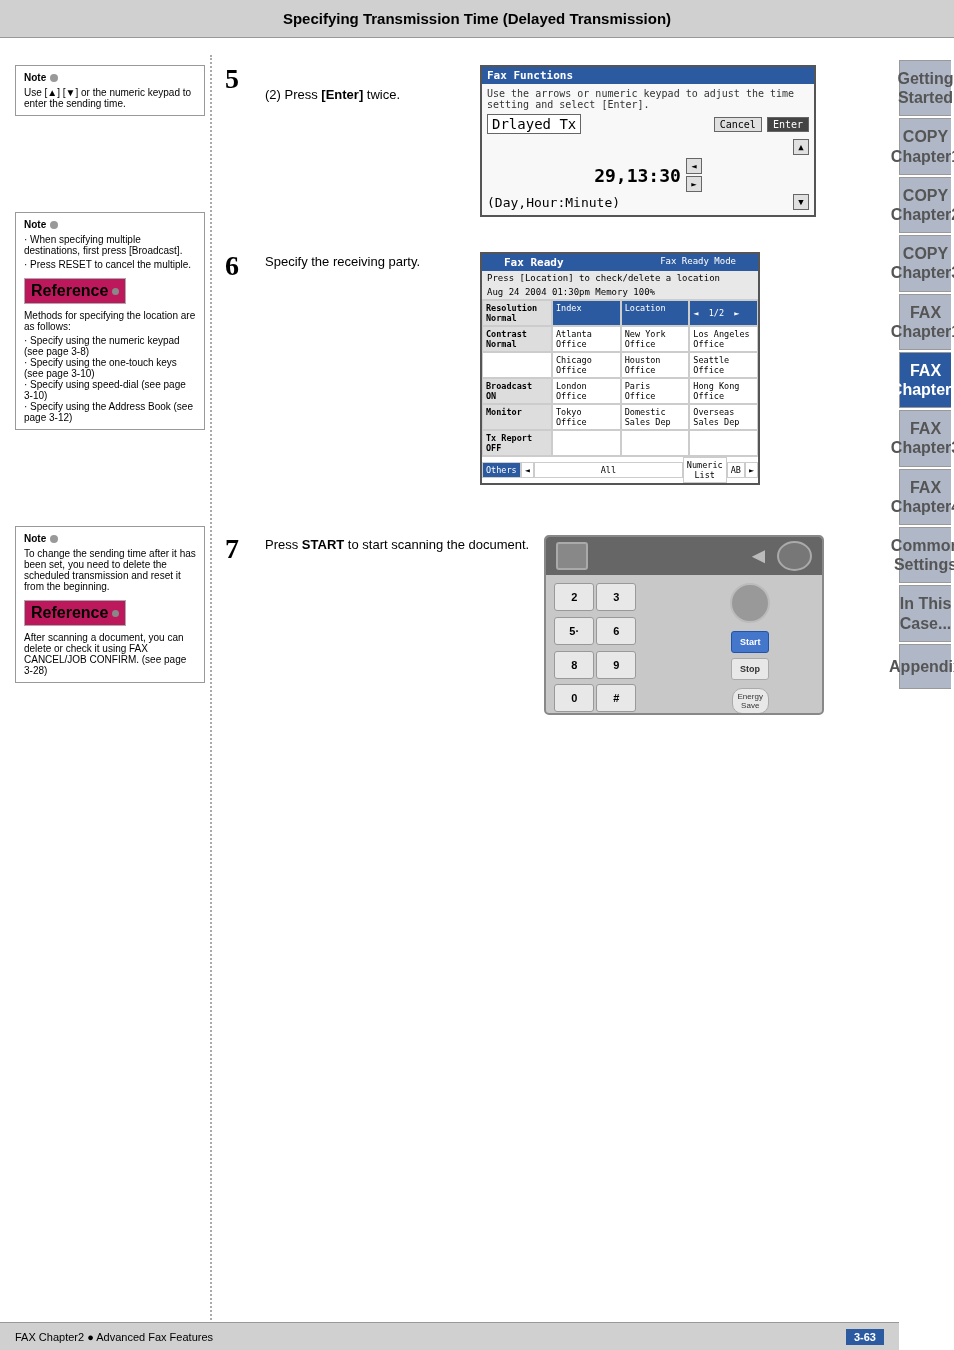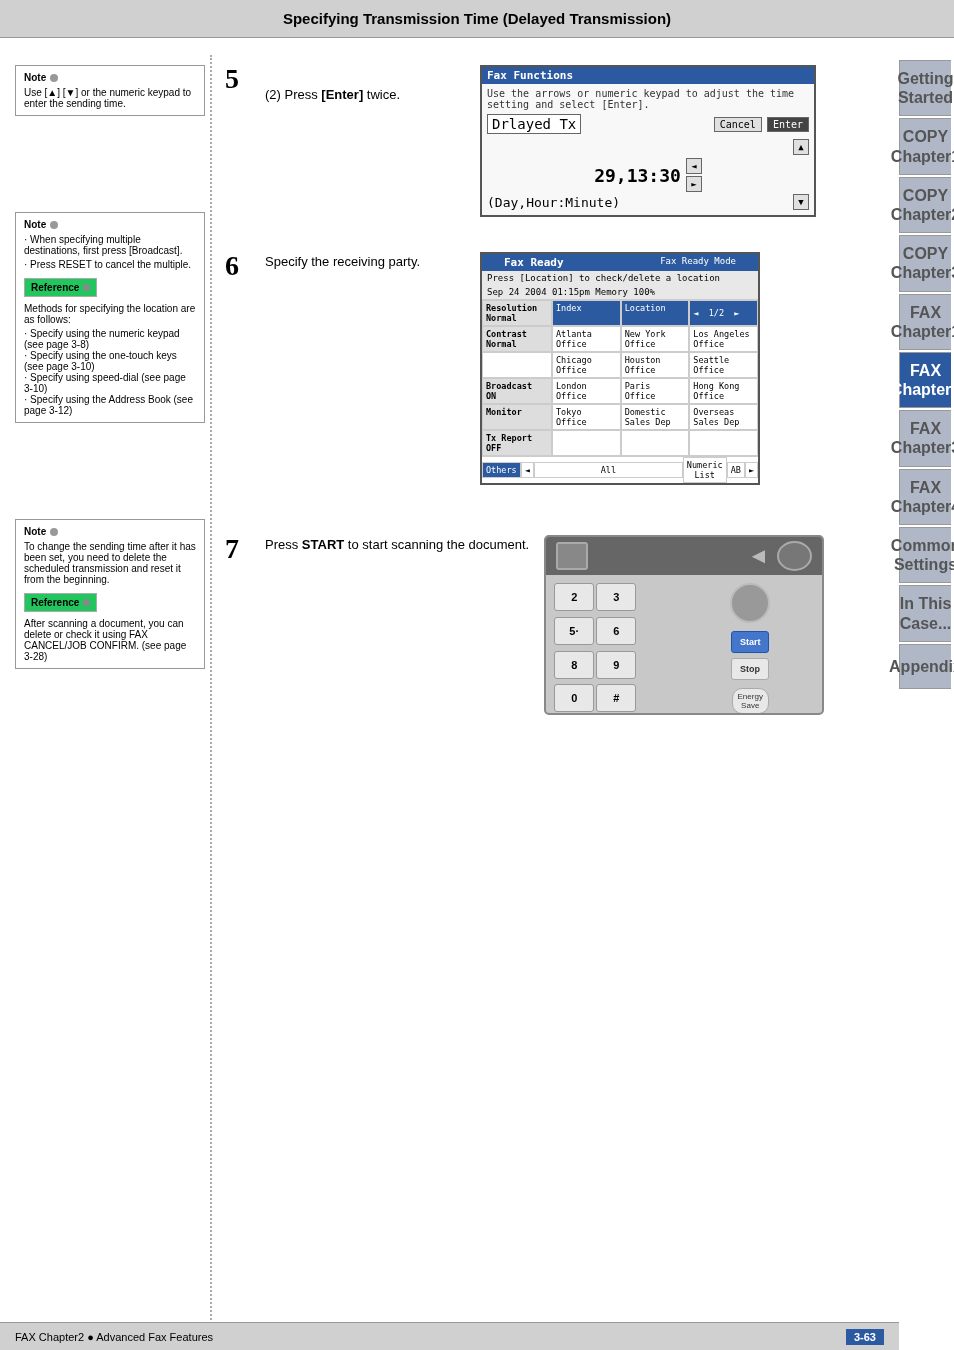--- a/index.html
+++ b/index.html
@@ -109,24 +109,24 @@
 
     .note-circle {
       width: 8px;
       height: 8px;
       border-radius: 50%;
       background: #999;
       display: inline-block;
     }
 
     .reference-box {
-      background: #22c55e;
+      background: #be185d;
       border: 1px solid #aaa;
       padding: 3px 6px;
-      font-size: 10px;
+      font-size: 16px;
       font-weight: bold;
       display: inline-flex;
       align-items: center;
       gap: 4px;
       margin: 3px 0;
     }
 
     .ref-circle {
       width: 7px;
       height: 7px;
@@ -547,21 +547,21 @@
               <div class="step-text">Specify the receiving party.</div>
             </div>
             <div class="step-right">
 
               <div class="fax-ready-screen">
                 <div class="fax-ready-title">
                   <span>Fax Ready</span>
                   <span style="font-size:9px; font-weight:normal;">Fax Ready Mode</span>
                 </div>
                 <div class="fax-ready-info">Press [Location] to check/delete a location</div>
-                <div class="fax-ready-info">Sep 24 2004 01:15pm     Memory  100%</div>
+                <div class="fax-ready-info">Aug 24 2004 01:30pm     Memory  100%</div>
 
                 <div class="fax-ready-grid">
 
                   <div class="fax-cell fax-cell-header">Resolution<br>Normal</div>
                   <div class="fax-cell fax-cell-highlight">Index</div>
                   <div class="fax-cell fax-cell-highlight">Location</div>
                   <div class="fax-cell fax-cell-highlight" style="display:flex; gap:3px; align-items:center;">◄ &nbsp;1/2&nbsp; ►</div>
 
                   <div class="fax-cell fax-cell-header">Contrast<br>Normal</div>
                   <div class="fax-cell">Atlanta<br>Office</div>

